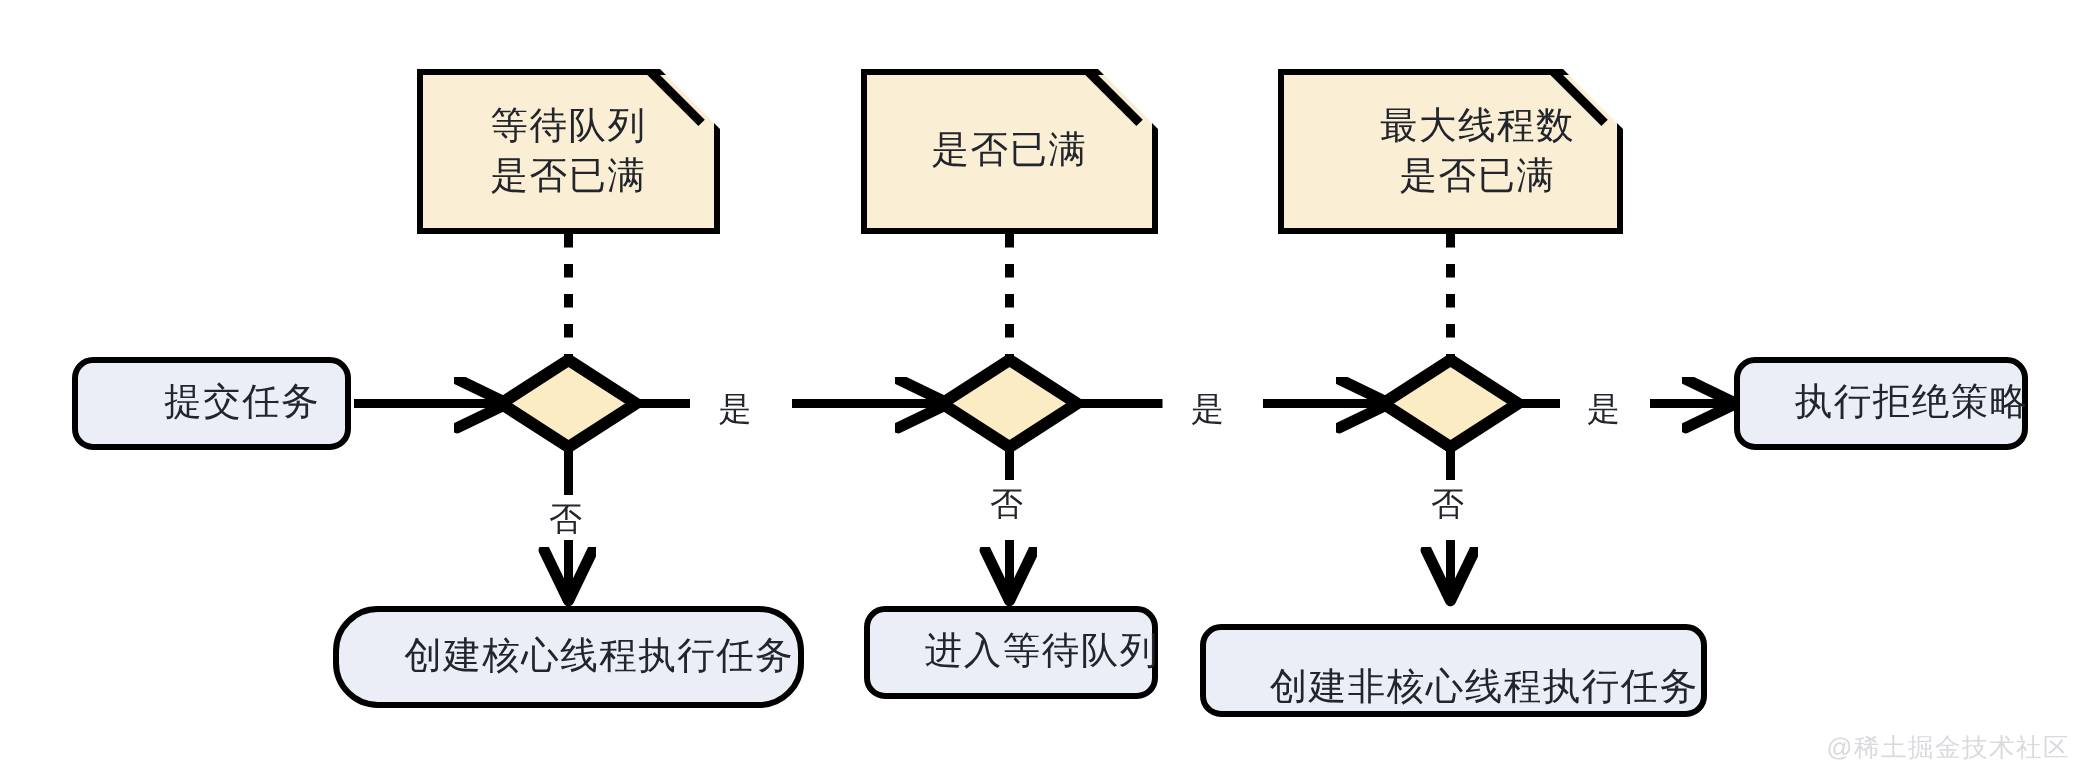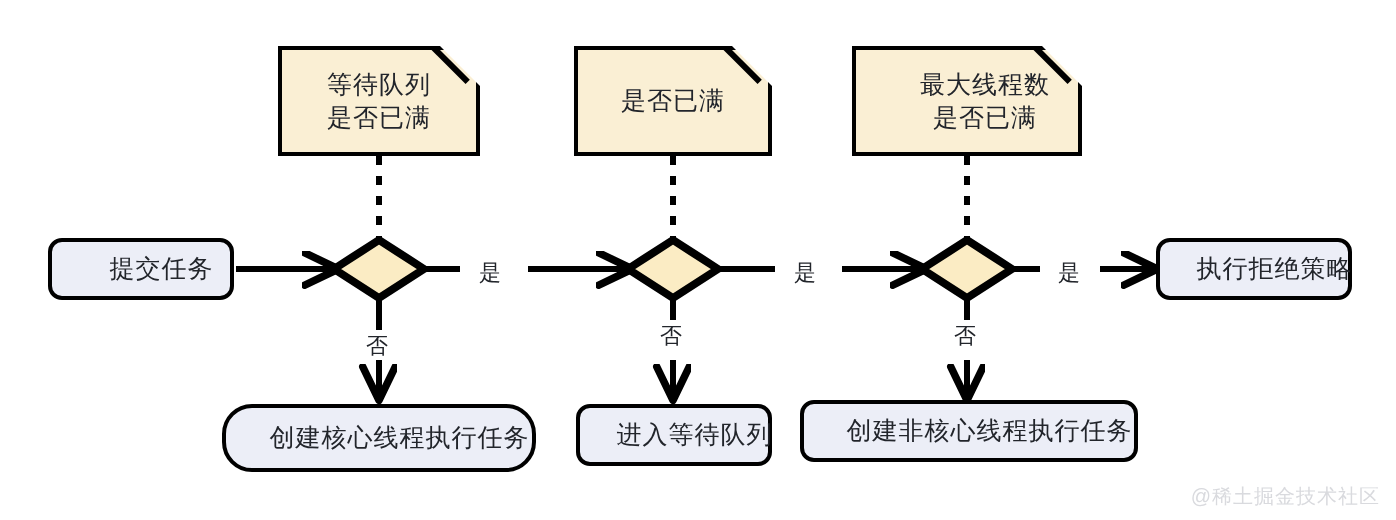--- a/index.html
+++ b/index.html
@@ -86,21 +86,21 @@
     position: absolute;
     font-size: 22px;
     color: #22252b;
     letter-spacing: 0;
     white-space: nowrap;
   }
   .watermark {
     position: absolute;
     right: 16px;
     bottom: 10px;
-    font-size: 20px;
+    font-size: 17px;
     color: #d9dade;
     letter-spacing: 1px;
     white-space: nowrap;
   }
 </style>
 </head>
 <body>
 
 <svg id="canvas" viewBox="0 0 1396 520" xmlns="http://www.w3.org/2000/svg">
   <defs>
@@ -167,21 +167,21 @@
 </div>
 
 <div class="node proc" style="left:222px; top:404px; width:314px; height:68px;border-radius:30px;">
   <span>创建核心线程执行任务</span>
 </div>
 
 <div class="node proc" style="left:576px; top:404px; width:196px; height:62px;justify-content:center;">
   <span>进入等待队列</span>
 </div>
 
-<div class="node proc" style="left:800px; top:400px; width:338px; height:62px;">
+<div class="node proc" style="left:800px; top:416px; width:338px; height:62px;align-items:flex-end;">
   <span>创建非核心线程执行任务</span>
 </div>
 
 <span class="elabel" style="left:479px; top:258px;">是</span>
 <span class="elabel" style="left:794px; top:258px;">是</span>
 <span class="elabel" style="left:1058px; top:258px;">是</span>
 
 <span class="elabel" style="left:366px; top:331px;">否</span>
 <span class="elabel" style="left:660px; top:321px;">否</span>
 <span class="elabel" style="left:954px; top:321px;">否</span>

